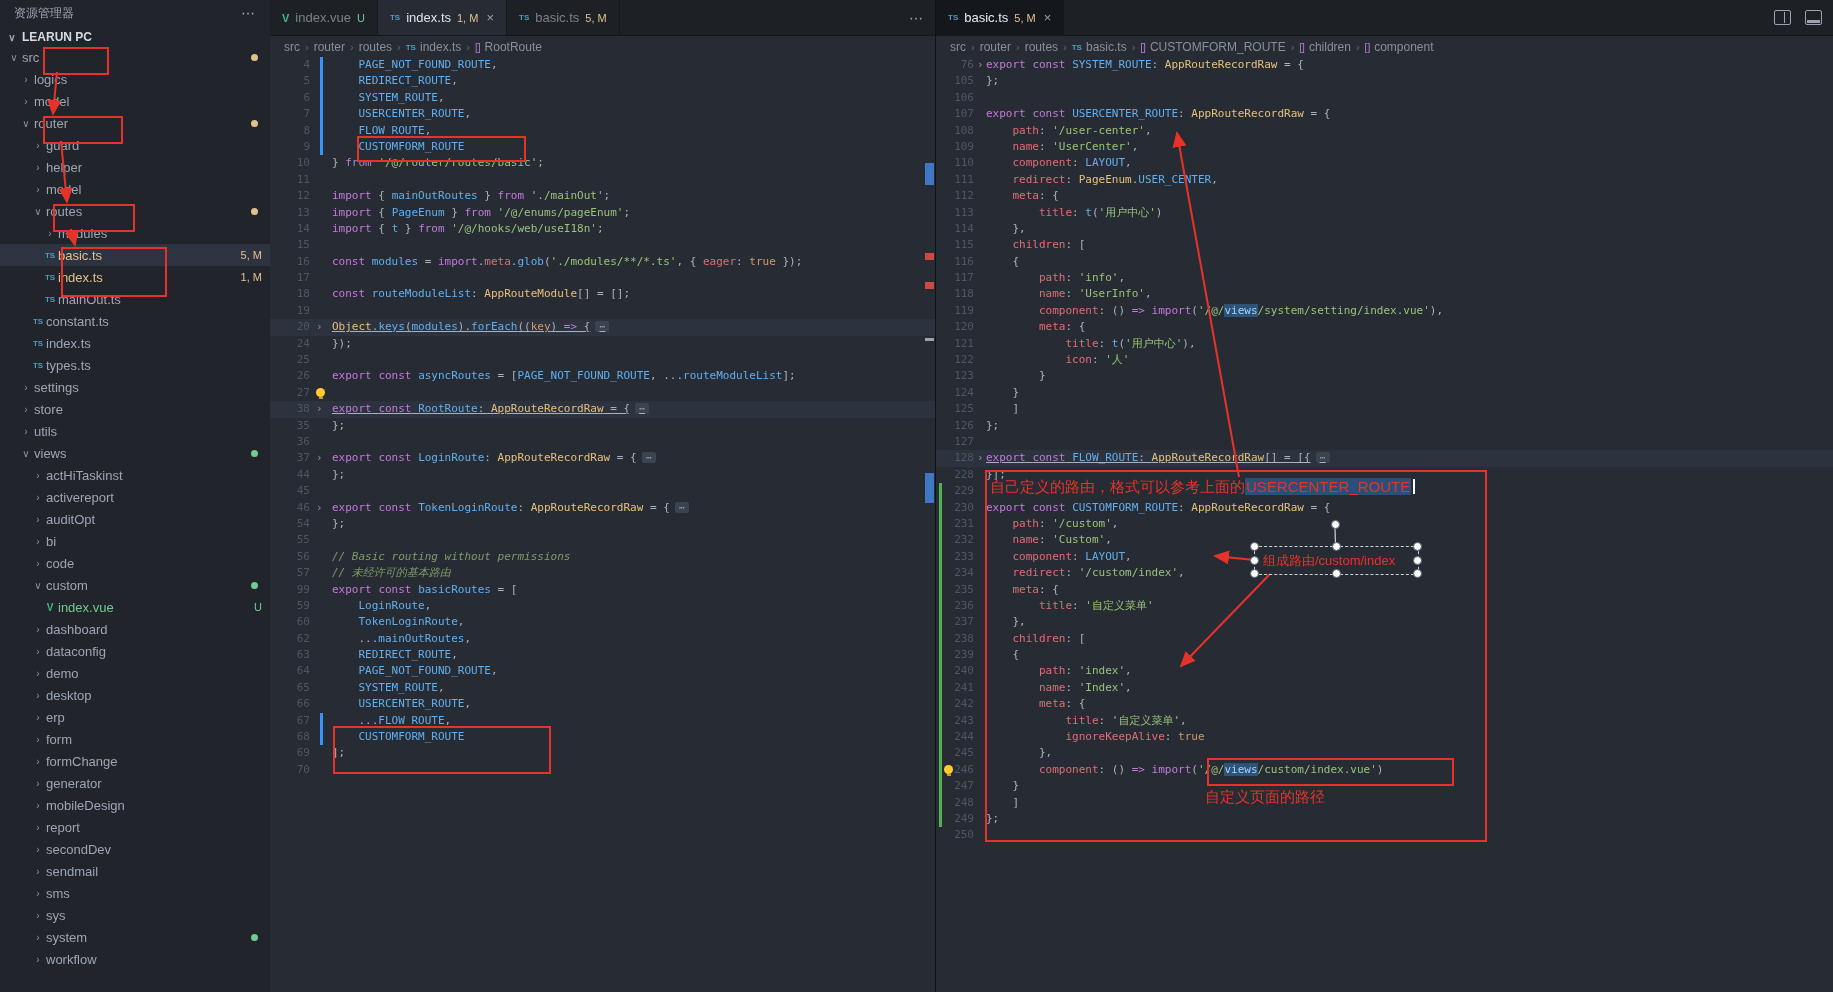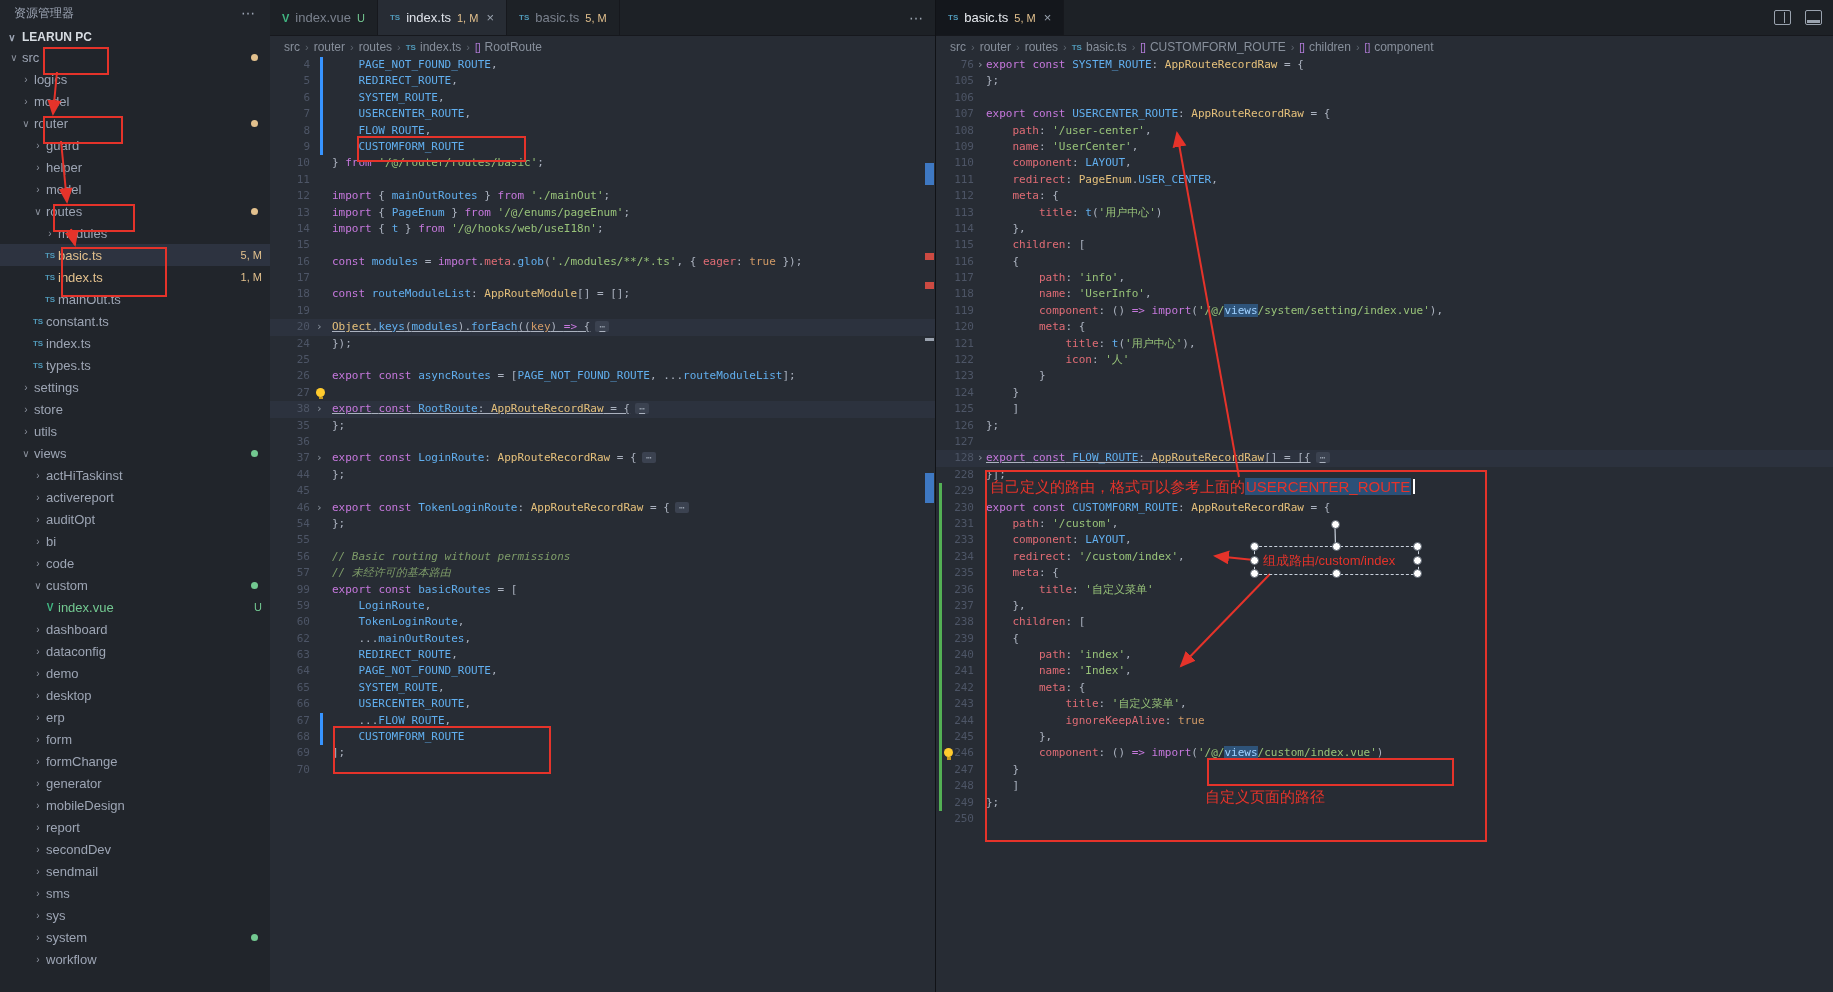--- a/index.html
+++ b/index.html
@@ -453,20 +453,21 @@
         <div class="crow"><span class="lnum">123</span><span class="ltext"><span class="tk-d">        }</span></span></div>
         <div class="crow"><span class="lnum">124</span><span class="ltext"><span class="tk-d">    }</span></span></div>
         <div class="crow"><span class="lnum">125</span><span class="ltext"><span class="tk-d">    ]</span></span></div>
         <div class="crow"><span class="lnum">126</span><span class="ltext"><span class="tk-d">};</span></span></div>
         <div class="crow"><span class="lnum">127</span><span class="ltext"></span></div>
         <div class="crow hl"><span class="lnum">128</span><span class="foldc">›</span><span class="ltext"><span class="tk-k">export</span><span class="tk-d"> </span><span class="tk-k">const</span><span class="tk-d"> </span><span class="tk-v">FLOW_ROUTE</span><span class="tk-d">: </span><span class="tk-t">AppRouteRecordRaw</span><span class="tk-d">[] = [{</span><span class="tk-fd">⋯</span></span></div>
         <div class="crow"><span class="lnum">228</span><span class="ltext"><span class="tk-d">}];</span></span></div>
         <div class="crow"><span class="lnum">229</span><span class="chbar" style="background: rgb(83, 176, 84);"></span><span class="ltext"></span></div>
         <div class="crow"><span class="lnum">230</span><span class="chbar" style="background: rgb(83, 176, 84);"></span><span class="ltext"><span class="tk-k">export</span><span class="tk-d"> </span><span class="tk-k">const</span><span class="tk-d"> </span><span class="tk-v">CUSTOMFORM_ROUTE</span><span class="tk-d">: </span><span class="tk-t">AppRouteRecordRaw</span><span class="tk-d"> = {</span></span></div>
         <div class="crow"><span class="lnum">231</span><span class="chbar" style="background: rgb(83, 176, 84);"></span><span class="ltext"><span class="tk-d">    </span><span class="tk-p">path</span><span class="tk-d">: </span><span class="tk-s">'/custom'</span><span class="tk-d">,</span></span></div>
+        <div class="crow"><span class="lnum">232</span><span class="chbar" style="background: rgb(83, 176, 84);"></span><span class="ltext"><span class="tk-d">    </span><span class="tk-p">name</span><span class="tk-d">: </span><span class="tk-s">'Custom'</span><span class="tk-d">,</span></span></div>
         <div class="crow"><span class="lnum">233</span><span class="chbar" style="background: rgb(83, 176, 84);"></span><span class="ltext"><span class="tk-d">    </span><span class="tk-p">component</span><span class="tk-d">: </span><span class="tk-v">LAYOUT</span><span class="tk-d">,</span></span></div>
         <div class="crow"><span class="lnum">234</span><span class="chbar" style="background: rgb(83, 176, 84);"></span><span class="ltext"><span class="tk-d">    </span><span class="tk-p">redirect</span><span class="tk-d">: </span><span class="tk-s">'/custom/index'</span><span class="tk-d">,</span></span></div>
         <div class="crow"><span class="lnum">235</span><span class="chbar" style="background: rgb(83, 176, 84);"></span><span class="ltext"><span class="tk-d">    </span><span class="tk-p">meta</span><span class="tk-d">: {</span></span></div>
         <div class="crow"><span class="lnum">236</span><span class="chbar" style="background: rgb(83, 176, 84);"></span><span class="ltext"><span class="tk-d">        </span><span class="tk-p">title</span><span class="tk-d">: </span><span class="tk-s">'自定义菜单'</span></span></div>
         <div class="crow"><span class="lnum">237</span><span class="chbar" style="background: rgb(83, 176, 84);"></span><span class="ltext"><span class="tk-d">    },</span></span></div>
         <div class="crow"><span class="lnum">238</span><span class="chbar" style="background: rgb(83, 176, 84);"></span><span class="ltext"><span class="tk-d">    </span><span class="tk-p">children</span><span class="tk-d">: [</span></span></div>
         <div class="crow"><span class="lnum">239</span><span class="chbar" style="background: rgb(83, 176, 84);"></span><span class="ltext"><span class="tk-d">    {</span></span></div>
         <div class="crow"><span class="lnum">240</span><span class="chbar" style="background: rgb(83, 176, 84);"></span><span class="ltext"><span class="tk-d">        </span><span class="tk-p">path</span><span class="tk-d">: </span><span class="tk-s">'index'</span><span class="tk-d">,</span></span></div>
         <div class="crow"><span class="lnum">241</span><span class="chbar" style="background: rgb(83, 176, 84);"></span><span class="ltext"><span class="tk-d">        </span><span class="tk-p">name</span><span class="tk-d">: </span><span class="tk-s">'Index'</span><span class="tk-d">,</span></span></div>
         <div class="crow"><span class="lnum">242</span><span class="chbar" style="background: rgb(83, 176, 84);"></span><span class="ltext"><span class="tk-d">        </span><span class="tk-p">meta</span><span class="tk-d">: {</span></span></div>

